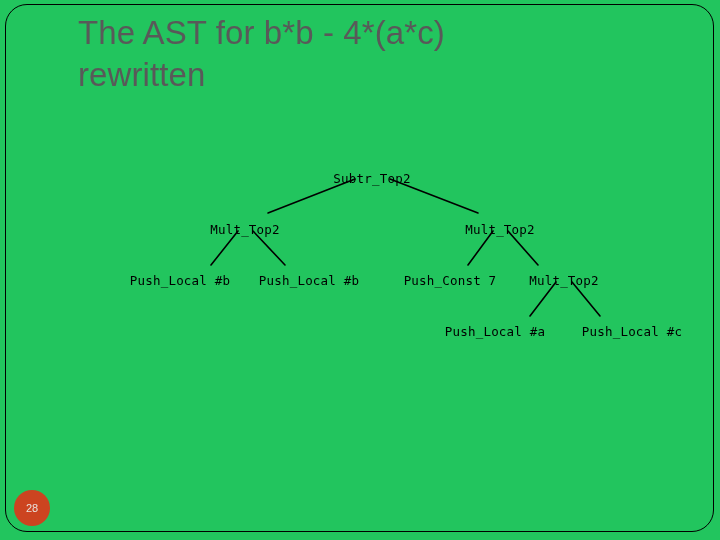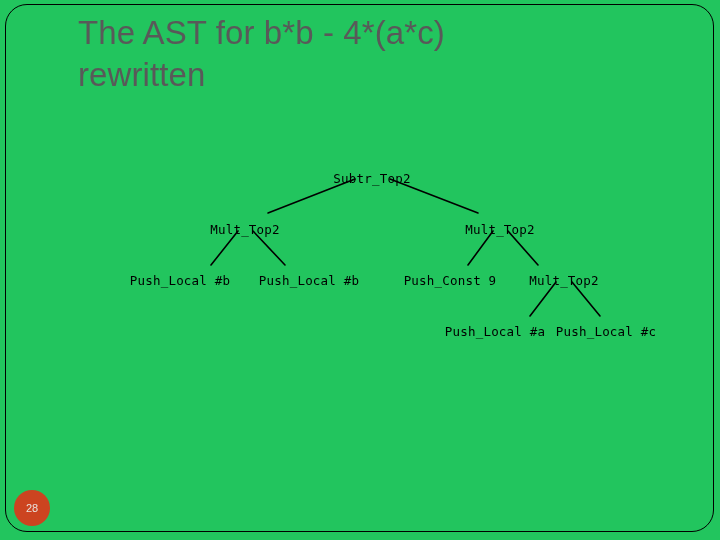--- a/index.html
+++ b/index.html
@@ -108,24 +108,24 @@
           <line x1="556" y1="282" x2="530" y2="316"></line>
           <line x1="572" y1="282" x2="600" y2="316"></line>
         </g>
     </svg>
     <div id="node-layer">
         <div class="node" style="left: 372px; top: 172px; color: rgb(0, 0, 0);">Subtr_Top2</div>
         <div class="node" style="left: 245px; top: 223px; color: rgb(0, 0, 0);">Mult_Top2</div>
         <div class="node" style="left: 500px; top: 223px; color: rgb(0, 0, 0);">Mult_Top2</div>
         <div class="node" style="left: 180px; top: 274px; color: rgb(0, 0, 0);">Push_Local #b</div>
         <div class="node" style="left: 309px; top: 274px; color: rgb(0, 0, 0);">Push_Local #b</div>
-        <div class="node" style="left: 450px; top: 274px; color: rgb(0, 0, 0);">Push_Const 9</div>
+        <div class="node" style="left: 450px; top: 274px; color: rgb(0, 0, 0);">Push_Const 7</div>
         <div class="node" style="left: 564px; top: 274px; color: rgb(0, 0, 0);">Mult_Top2</div>
         <div class="node" style="left: 495px; top: 325px; color: rgb(0, 0, 0);">Push_Local #a</div>
-        <div class="node" style="left: 606px; top: 325px; color: rgb(0, 0, 0); text-align: center;">Push_Local #c</div>
+        <div class="node" style="left: 632px; top: 325px; color: rgb(0, 0, 0); text-align: center;">Push_Local #c</div>
       </div>
   </div>
 
   <div id="page-badge">
     <span>28</span>
   </div>
 
 </div>
 
 </body></html>

